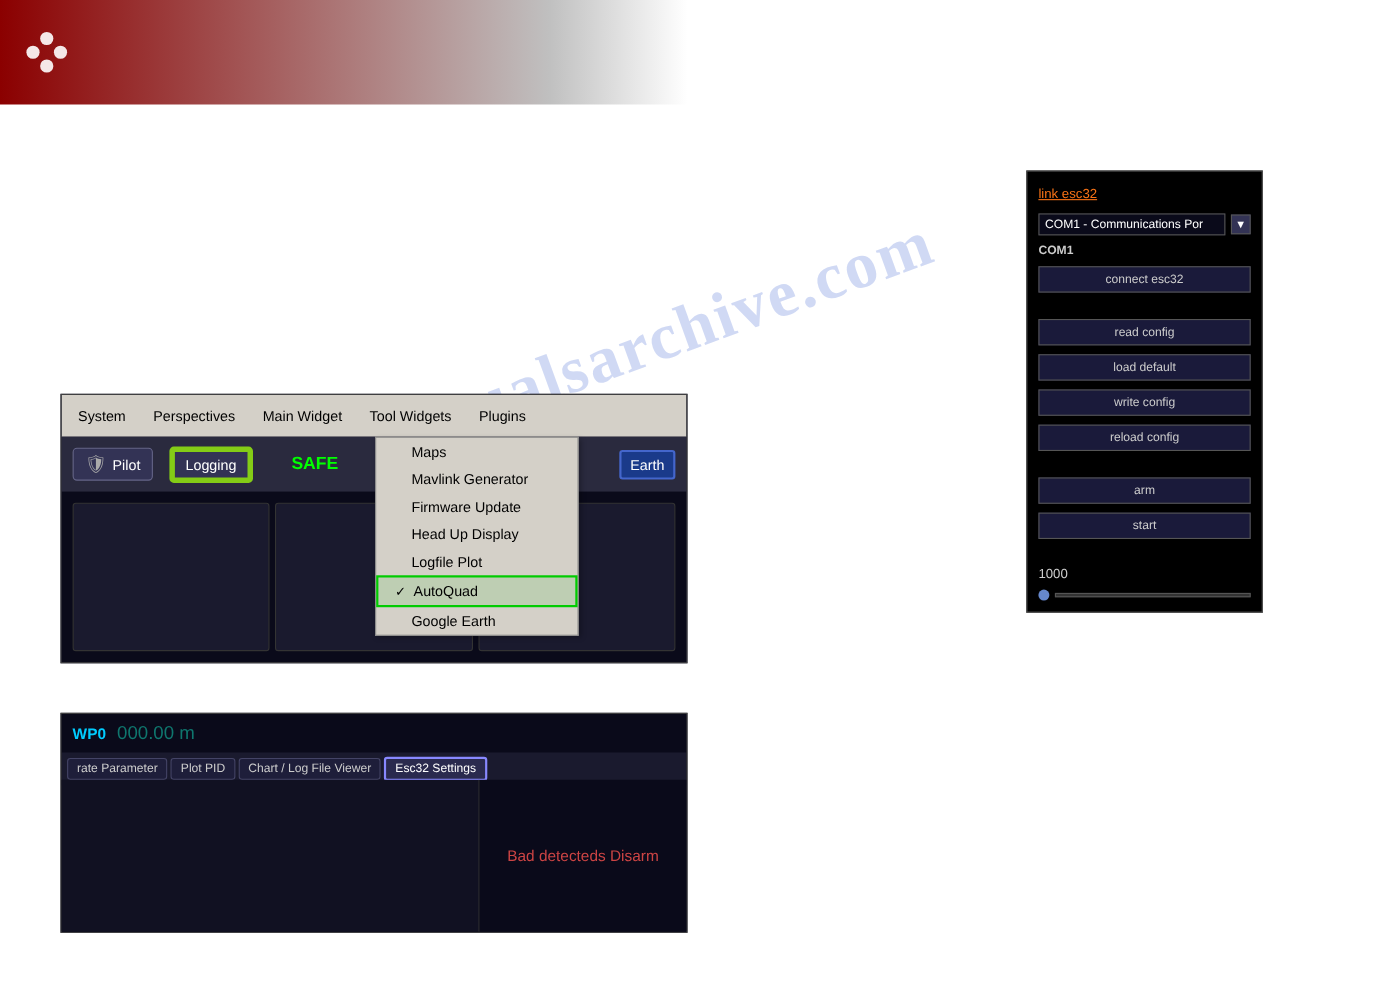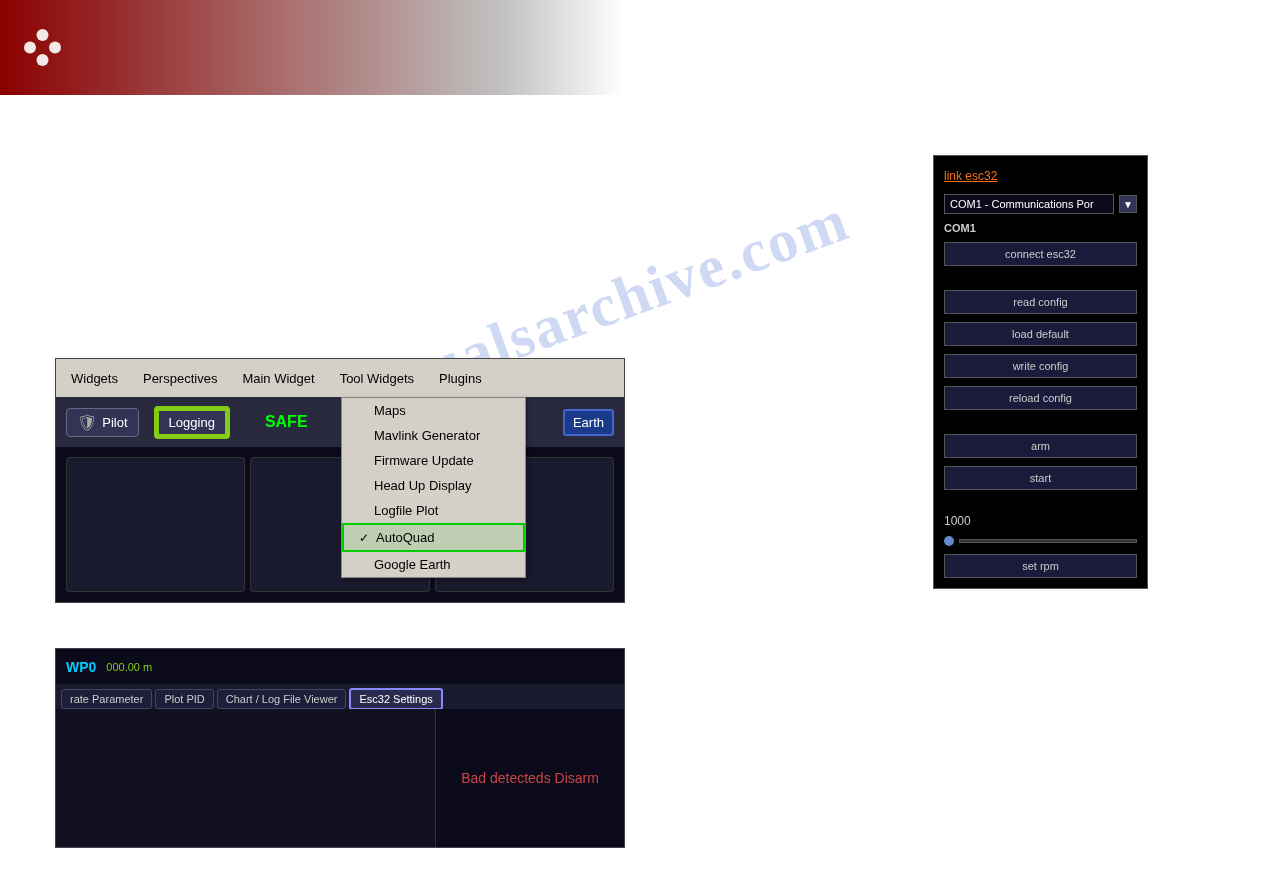--- a/index.html
+++ b/index.html
@@ -194,22 +194,22 @@
     }
 
     .wpo-info {
       color: #00ccff;
       font-size: 14px;
       font-weight: bold;
       padding: 5px;
     }
 
     .wpo-distance {
-      color: #84cc16;
-      font-size: 11px;
+      color: #0f766e;
+      font-size: 17px;
       padding: 5px;
     }
 
     .tab-btn {
       padding: 3px 8px;
       font-size: 11px;
       color: #ccc;
       background: #1e1e3a;
       border: 1px solid #446;
       border-radius: 3px;
@@ -376,21 +376,21 @@
       <circle cx="35" cy="22.5" r="6" fill="white" opacity="0.9"></circle>
     </svg>
   </div>
 </div>
 
 <div class="watermark">manualsarchive.com</div>
 
 <div class="screenshot-top">
 
   <div class="menu-bar">
-    <div class="menu-item">Widgets</div>
+    <div class="menu-item">System</div>
     <div class="menu-item">Perspectives</div>
     <div class="menu-item">Main Widget</div>
     <div class="menu-item">Tool Widgets</div>
     <div class="menu-item">Plugins</div>
   </div>
 
   <div class="dropdown-menu">
     <div class="dropdown-item">
       <span class="checkmark"></span>
       <span>Maps</span>
@@ -490,14 +490,13 @@
 
   <div class="panel-spacer"></div>
 
   <div class="rpm-value">1000</div>
 
   <div class="rpm-slider-container">
     <div class="rpm-slider-dot"></div>
     <div class="rpm-slider-track"></div>
   </div>
 
-  <button class="panel-btn">set rpm</button>
 </div>
 
 </body></html>

